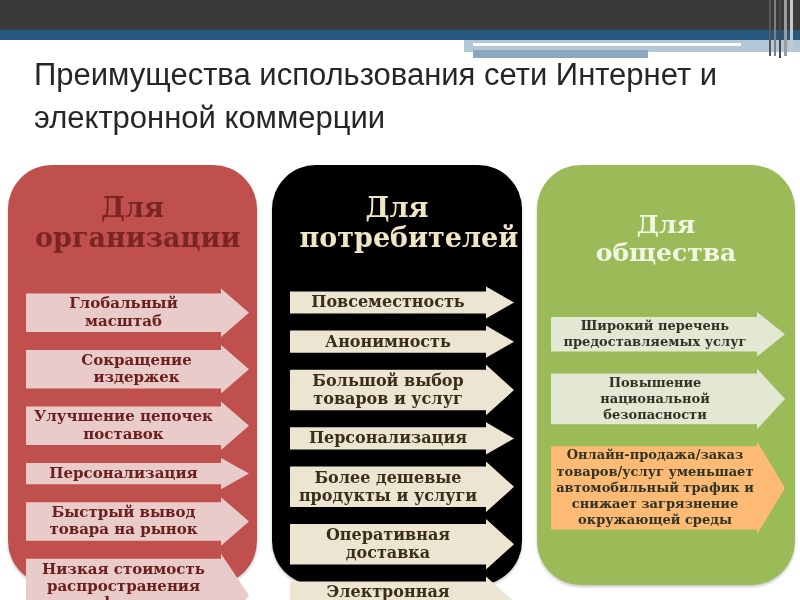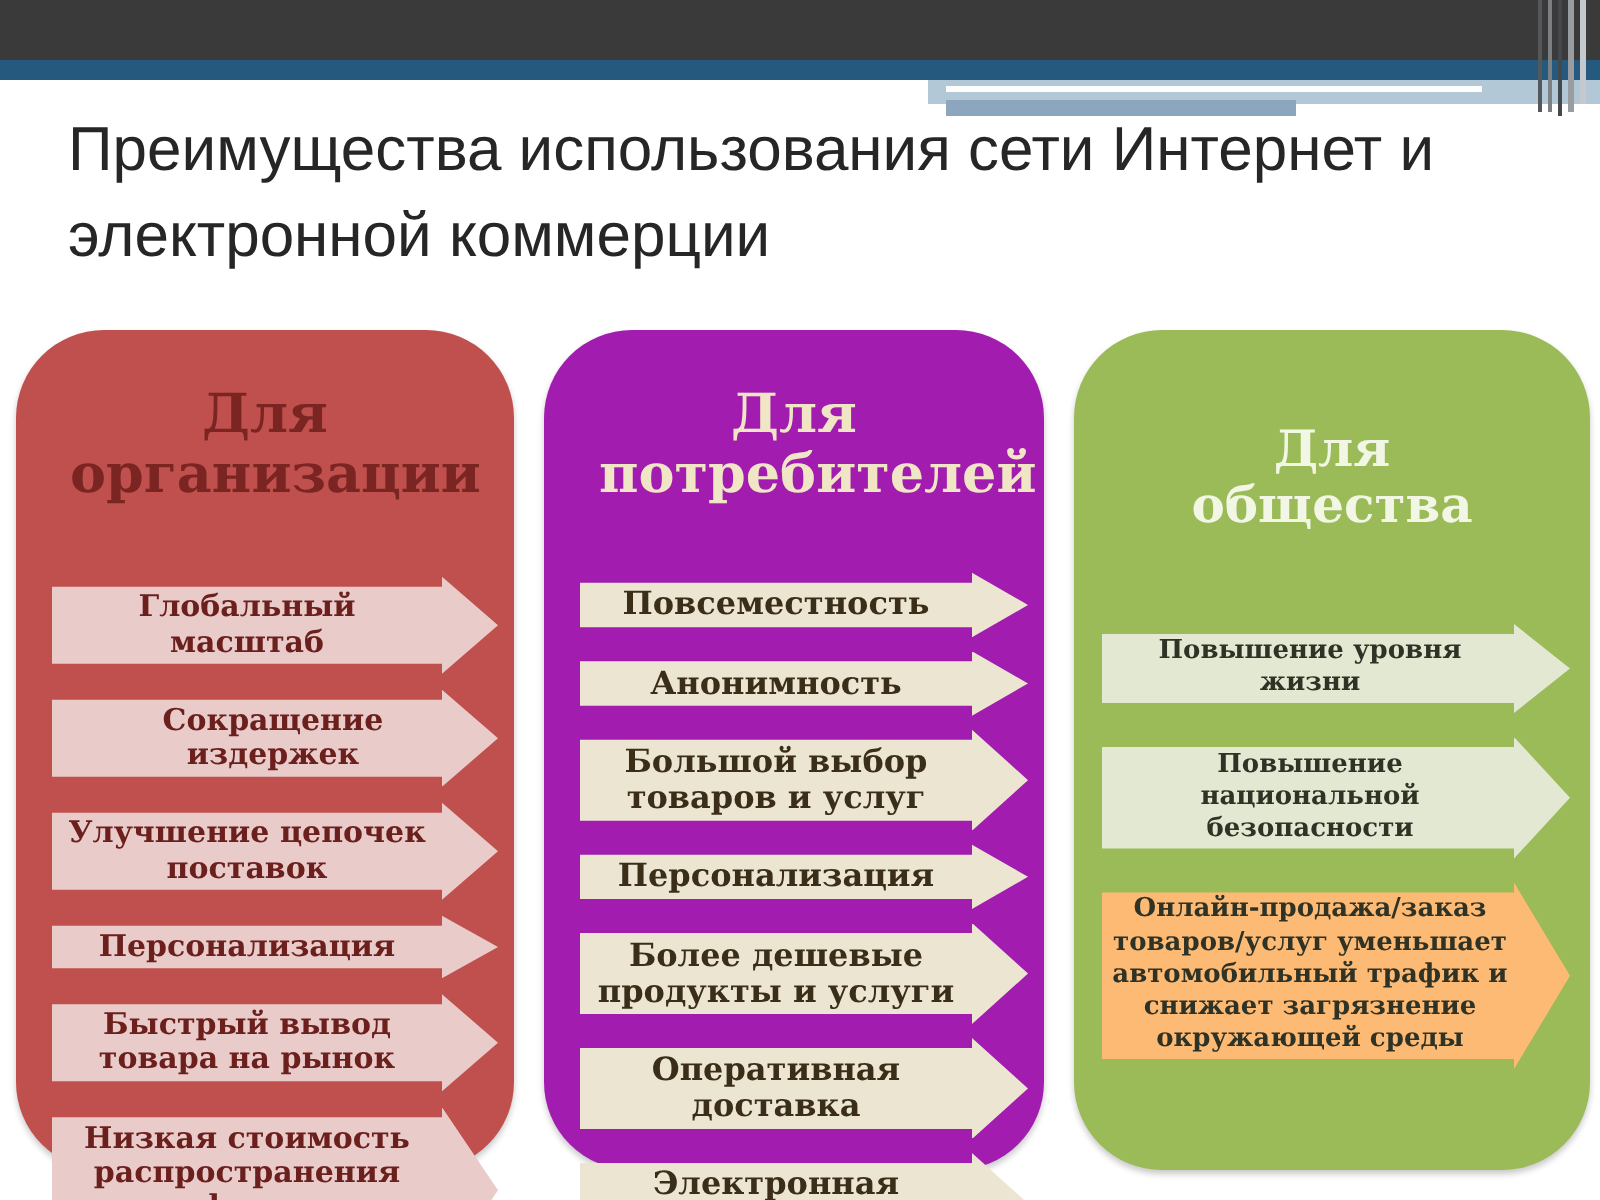--- a/index.html
+++ b/index.html
@@ -92,21 +92,21 @@
           </div>
           <div class="arrow" style="background: rgb(233, 203, 202);">
             <span class="arrow-label" style="color: rgb(107, 32, 29);">Быстрый вывод товара на рынок</span>
           </div>
           <div class="arrow" style="background: rgb(233, 203, 202);">
             <span class="arrow-label" style="color: rgb(107, 32, 29);">Низкая стоимость распространения цифровых продуктов</span>
           </div>
         </div>
     </div>
 
-    <div class="column column--cons" style="background: #a21caf;">
+    <div class="column column--cons" style="background: #000000;">
       <div class="col-header" style="color: rgb(240, 230, 198);">Для потребителей</div>
       <div class="arrow-list">
           <div class="arrow" style="background: rgb(236, 229, 210);">
             <span class="arrow-label" style="color: rgb(58, 46, 25);">Повсеместность</span>
           </div>
           <div class="arrow" style="background: rgb(236, 229, 210);">
             <span class="arrow-label" style="color: rgb(58, 46, 25);">Анонимность</span>
           </div>
           <div class="arrow" style="background: rgb(236, 229, 210);">
             <span class="arrow-label" style="color: rgb(58, 46, 25);">Большой выбор товаров и услуг</span>
@@ -123,21 +123,21 @@
           <div class="arrow" style="background: rgb(236, 229, 210);">
             <span class="arrow-label" style="color: rgb(58, 46, 25);">Электронная социализация</span>
           </div>
         </div>
     </div>
 
     <div class="column column--soc" style="background: rgb(155, 186, 88);">
       <div class="col-header" style="color: rgb(242, 246, 228);">Для общества</div>
       <div class="arrow-list">
           <div class="arrow" style="background: rgb(226, 232, 210);">
-            <span class="arrow-label" style="color: rgb(47, 51, 38);">Повышение уровня жизни</span>
+            <span class="arrow-label" style="color: rgb(47, 51, 38);">Широкий перечень предоставляемых услуг</span>
           </div>
           <div class="arrow" style="background: rgb(226, 232, 210);">
             <span class="arrow-label" style="color: rgb(47, 51, 38);">Повышение национальной безопасности</span>
           </div>
           <div class="arrow" style="background: #fdba74;">
             <span class="arrow-label" style="color: rgb(47, 51, 38);">Онлайн-продажа/заказ товаров/услуг уменьшает автомобильный трафик и снижает загрязнение окружающей среды</span>
           </div>
         </div>
     </div>
 

